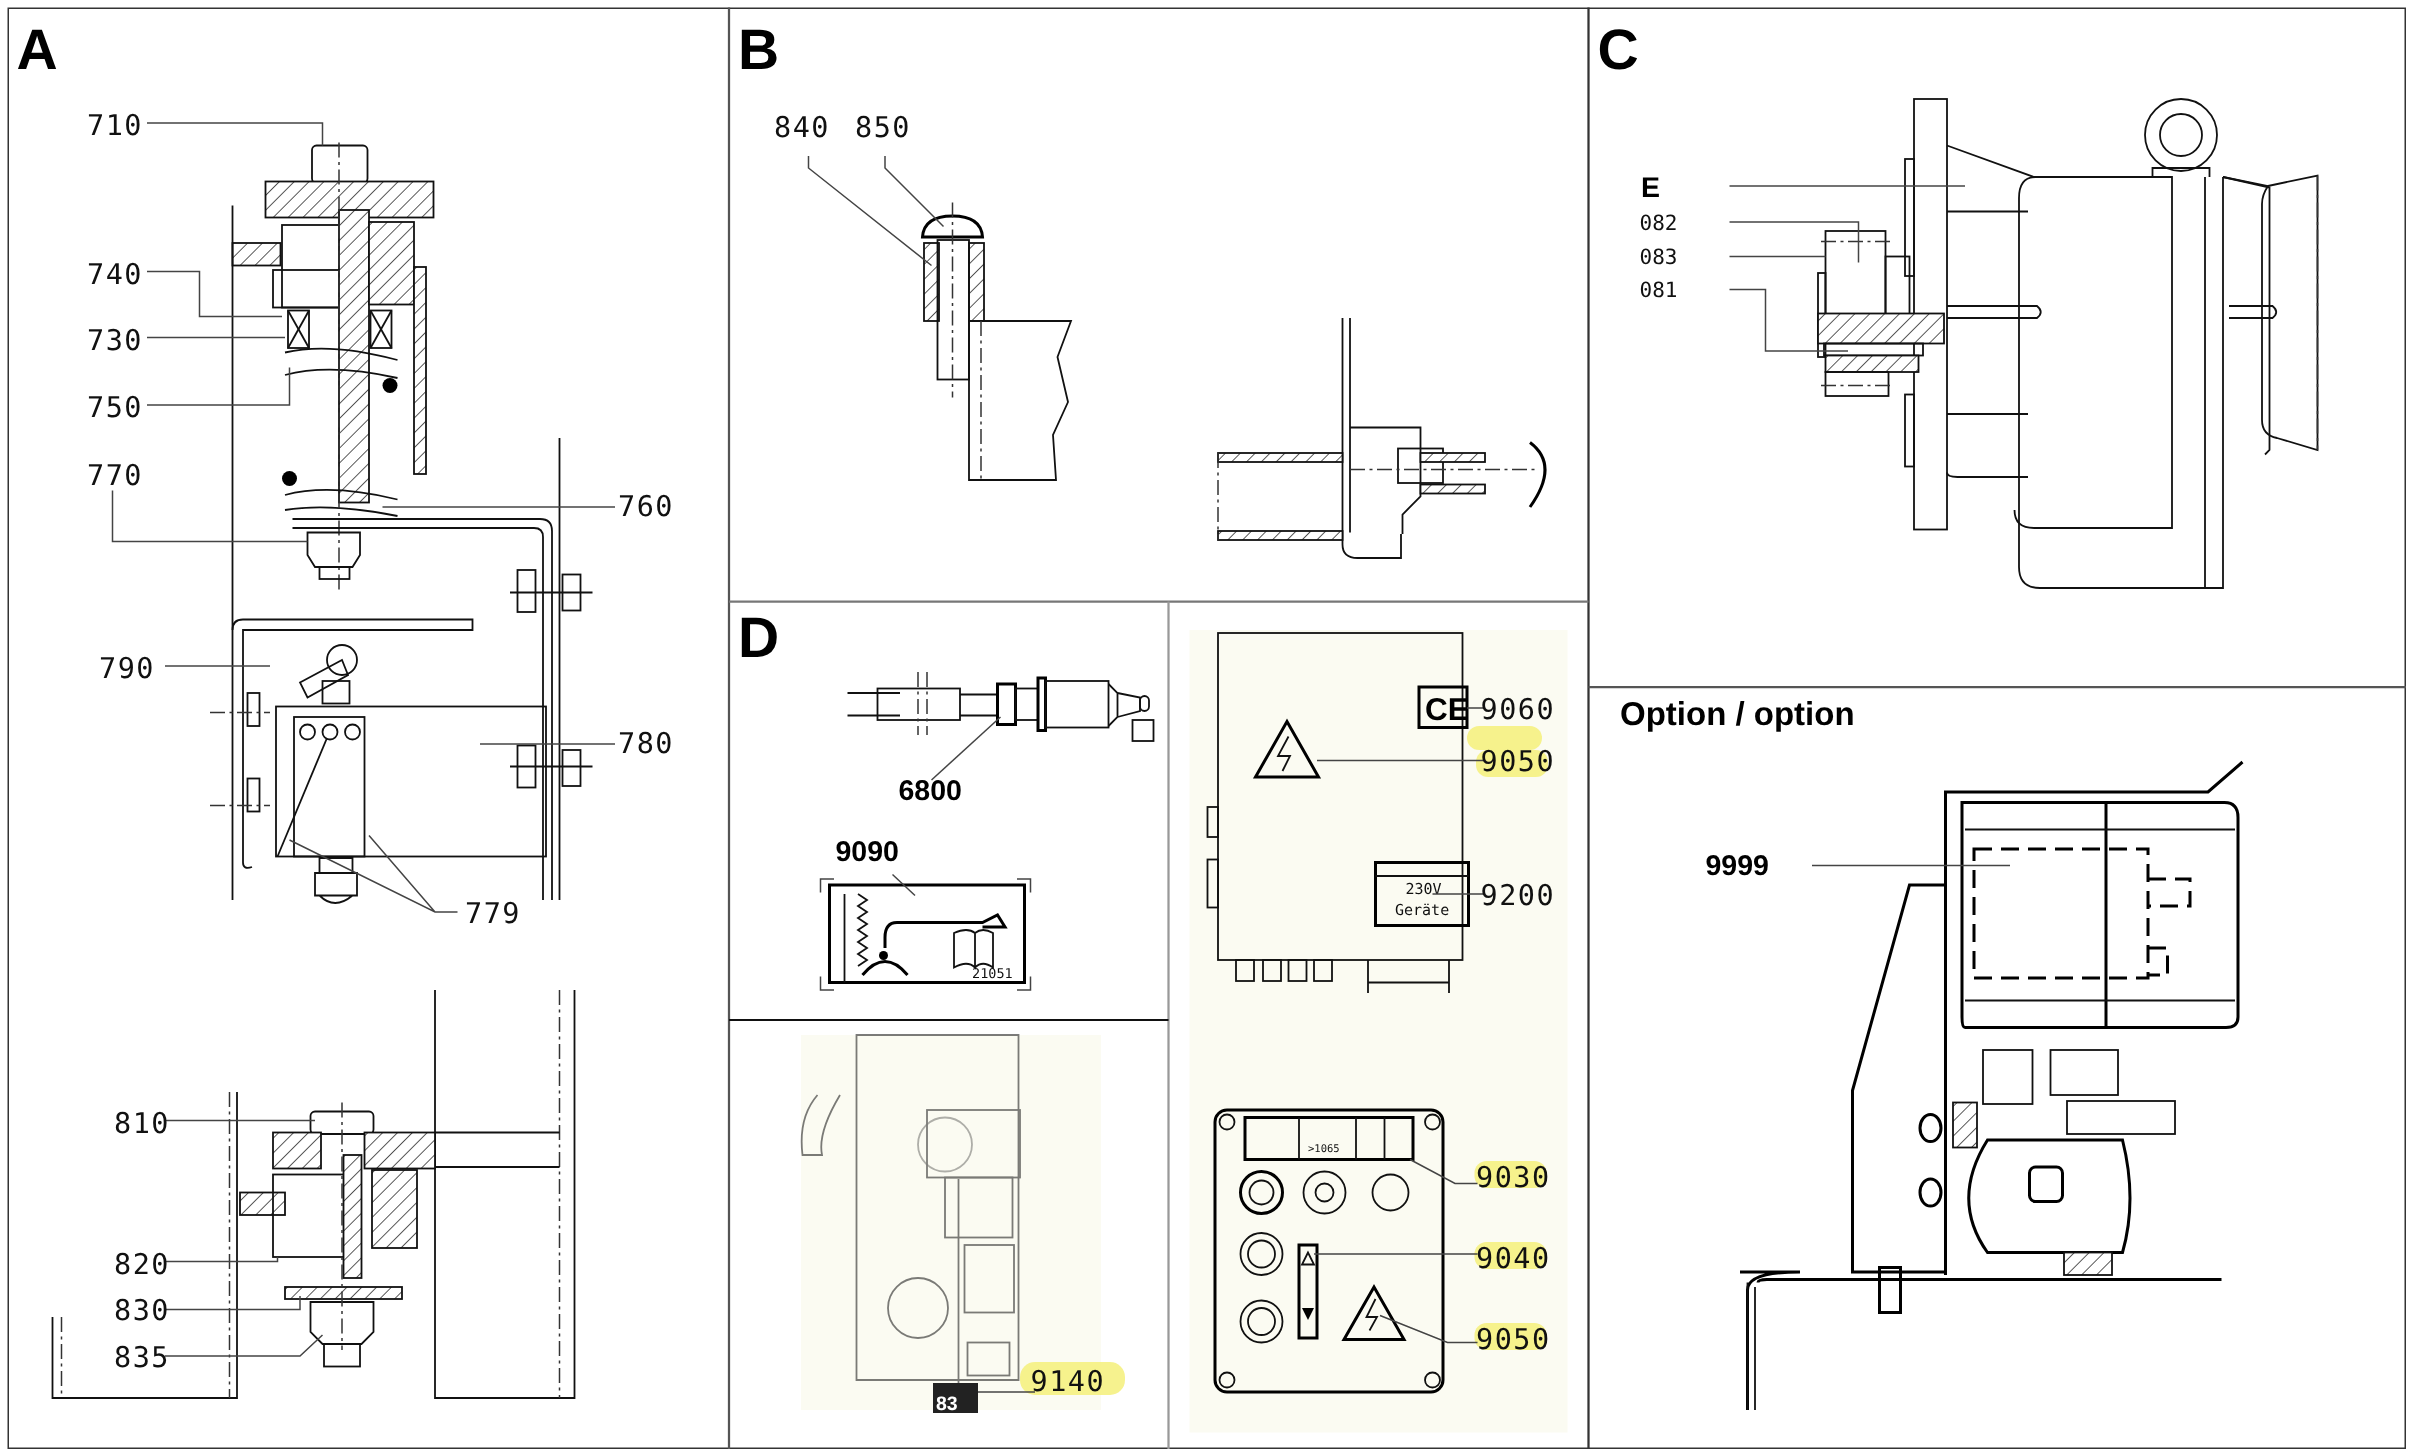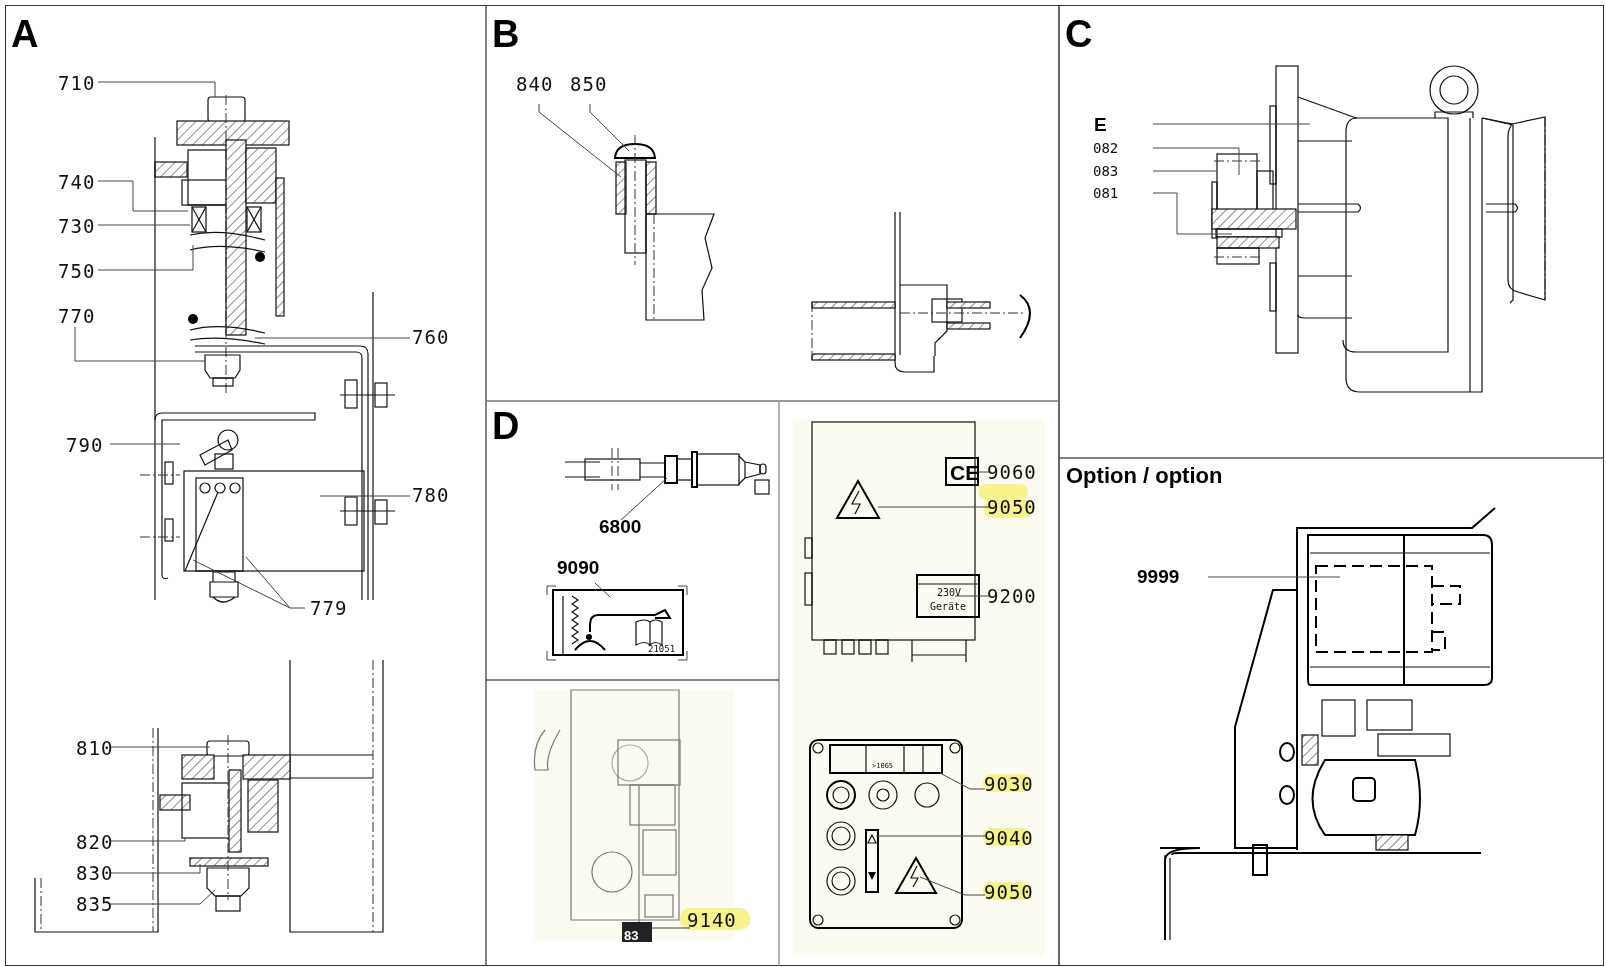--- a/index.html
+++ b/index.html
@@ -218,21 +218,21 @@
     <path d="M1153 171 H 1217" class="lnt"></path>
     <path d="M1153 193 H 1177 V 234 H 1232" class="lnt"></path>
   </g>
   <text class="lbl-b" x="1094" y="131">E</text>
   <text class="lbl-s" x="1093" y="153">082</text>
   <text class="lbl-s" x="1093" y="176">083</text>
   <text class="lbl-s" x="1093" y="198">081</text>
 </svg>
 
 <div class="panel" style="left:1059px;top:458px;width:545px;height:508px;">
-  <div class="heading" style="left:7px;top:5px;">Option / option</div>
+  <div class="heading" style="left:21px;top:5px;">Option / option</div>
 </div>
 <svg width="1606" height="967">
   <g>
     <path d="M1297 850 V 528 H 1472 L 1495 508" class="lnb"></path>
     <path d="M1308 535 H 1483 Q 1492 535 1492 545 V 678 Q 1492 685 1484 685 H 1310 Q 1308 685 1308 678 Z" class="lnb"></path>
     <line x1="1404" y1="535" x2="1404" y2="685" class="lnb"></line>
     <line x1="1310" y1="553" x2="1490" y2="553" class="ln"></line>
     <line x1="1310" y1="667" x2="1490" y2="667" class="ln"></line>
     <path d="M1316 566 H 1432 V 652 H 1316 Z" class="dash2"></path>
     <path d="M1432 586 H 1460 V 604 H 1432 M 1432 632 H 1445 V 650 H 1432" class="dash2"></path>

